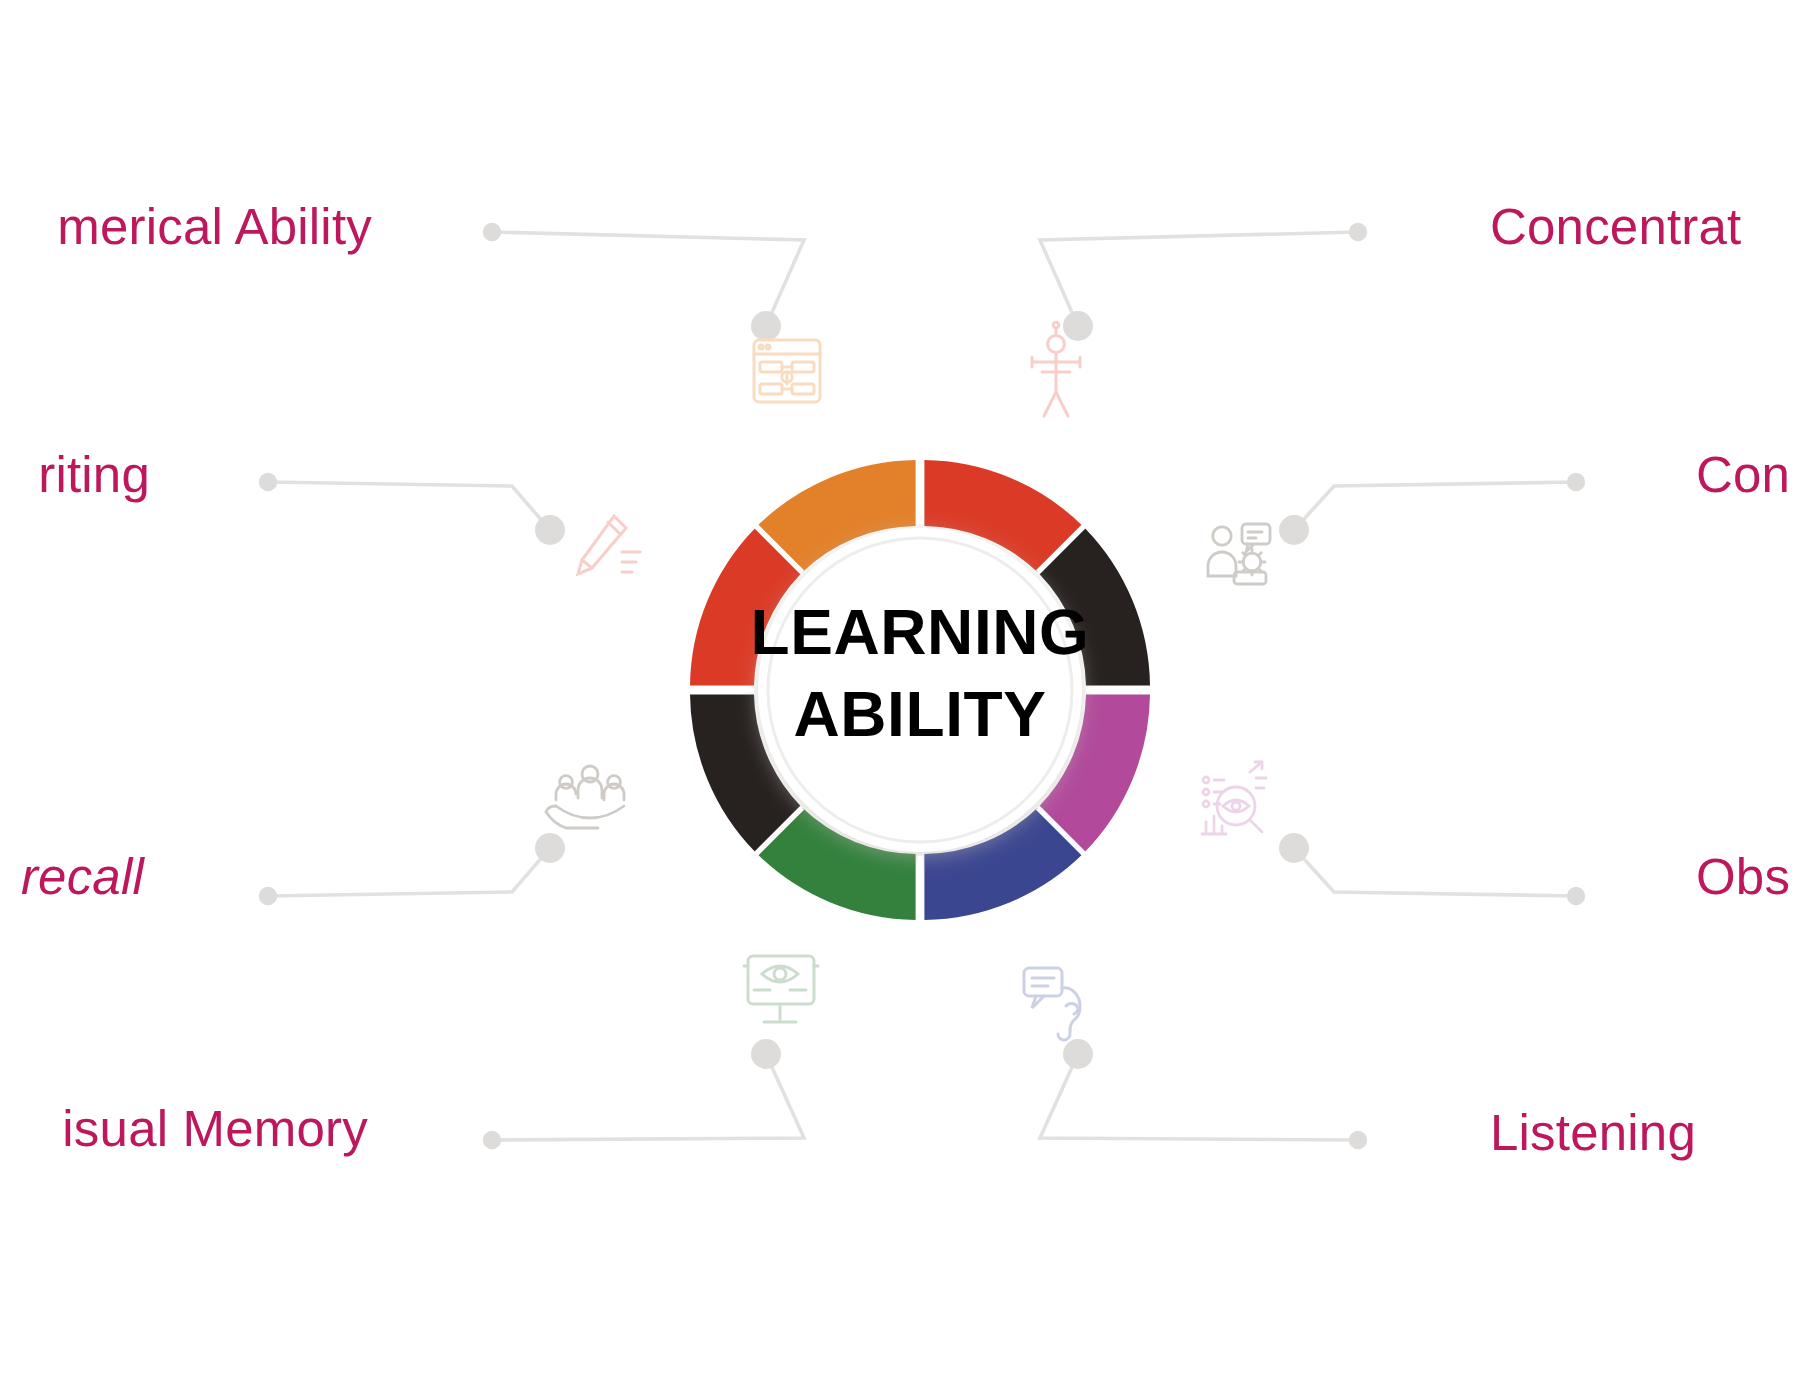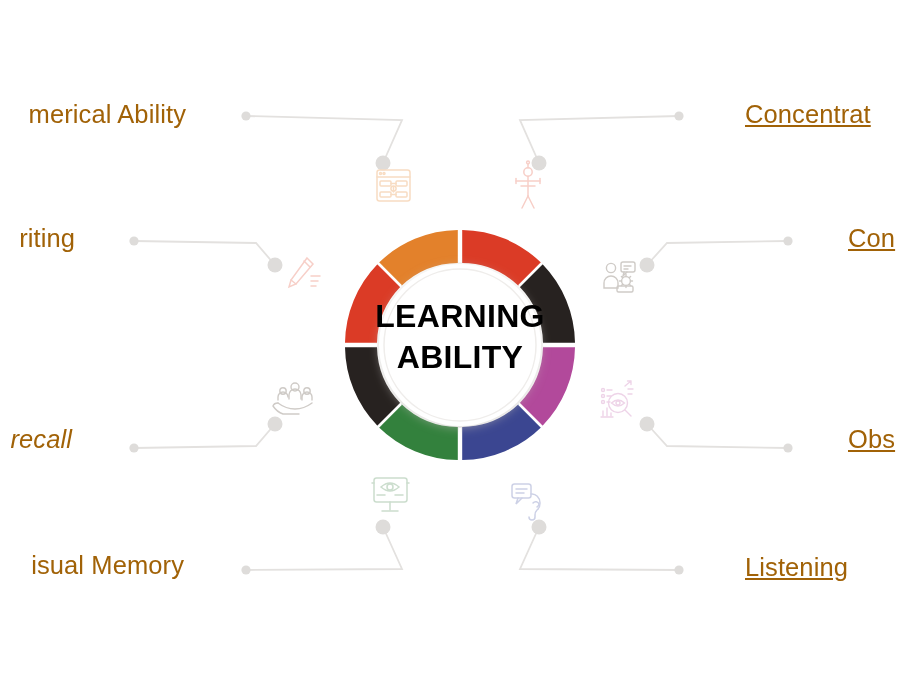--- a/index.html
+++ b/index.html
@@ -18,30 +18,29 @@
     position: absolute;
     left: 0;
     top: 0;
     width: 900px;
     height: 700px;
   }
   .label-text {
     position: absolute;
     font-family: "Liberation Sans", sans-serif;
     font-size: 25.5px;
-    color: #a16207;
+    color: #be185d;
     white-space: nowrap;
     letter-spacing: 0.1px;
   }
   .label-left {
     text-align: right;
   }
   .label-right {
     text-align: center;
-    text-decoration: underline;
   }
   .center-text {
     position: absolute;
     left: 345px;
     top: 296px;
     width: 230px;
     text-align: center;
     font-family: "Liberation Sans", sans-serif;
     font-weight: bold;
     font-size: 32px;

